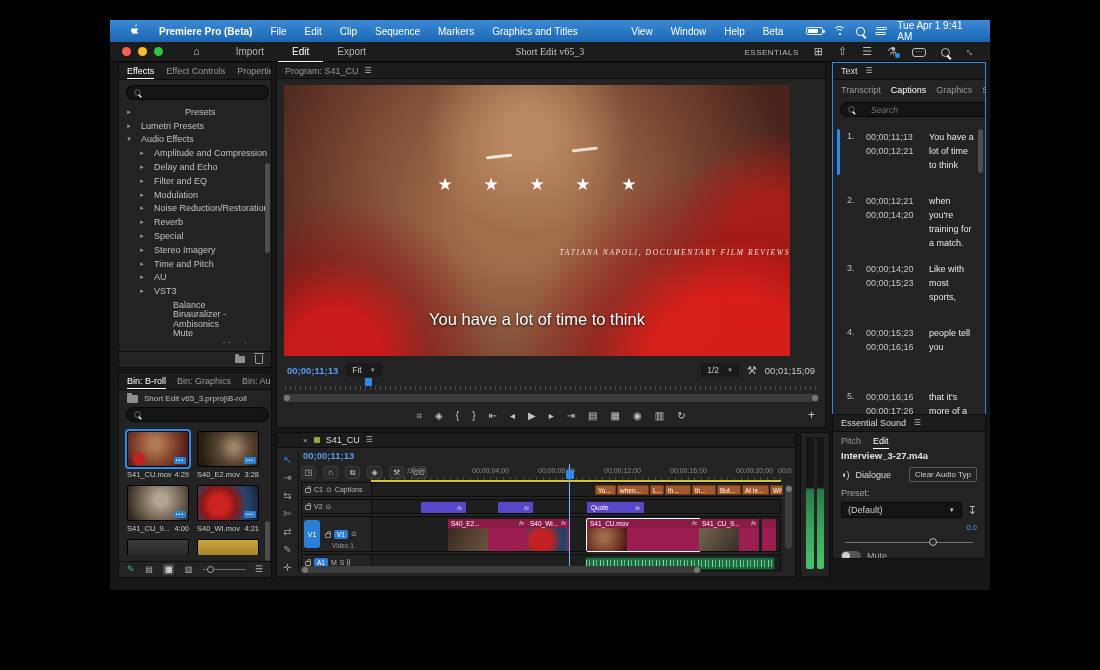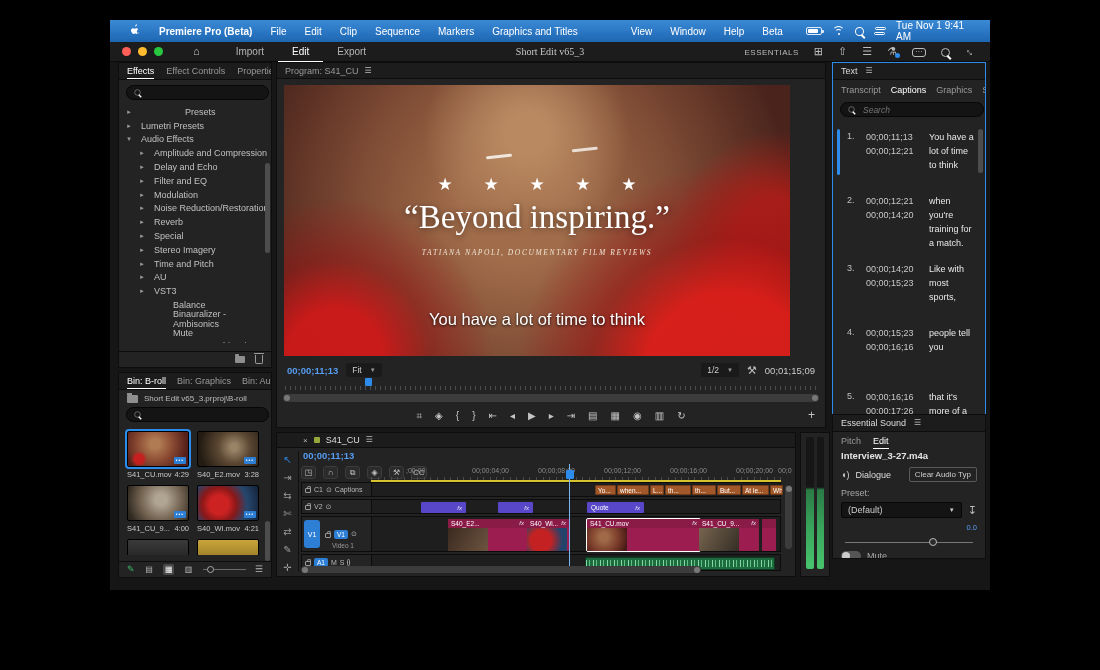--- a/index.html
+++ b/index.html
@@ -90,21 +90,21 @@
   .phead{height:16px;background:#1c1c1c;display:flex;align-items:center;gap:6px;padding:0 8px;color:#9a9a9a;border-bottom:1px solid #0d0d0d;}
   .video{position:absolute;left:7px;top:22px;width:506px;height:271px;background:
     radial-gradient(circle at 10% 100%,rgba(205,25,25,.95) 9%,rgba(150,20,20,.55) 18%,transparent 30%),
     radial-gradient(circle at 88% 108%,rgba(220,30,25,.95) 16%,rgba(160,20,20,.6) 26%,transparent 40%),
     radial-gradient(circle at 97% 55%,rgba(190,30,25,.8) 7%,transparent 20%),
     radial-gradient(circle at 48% 18%,#b98a62 6%,transparent 30%),
     radial-gradient(circle at 46% 45%,#a06c4a 18%,#7d4a34 52%,#4a241c 88%),#4a241c;overflow:hidden;}
   .video:before{content:"";position:absolute;left:40%;top:26%;width:26px;height:3px;background:rgba(255,255,255,.8);border-radius:2px;transform:rotate(-6deg);box-shadow:86px 2px 0 rgba(255,255,255,.75);}
   .vstars{position:absolute;top:33%;width:100%;text-align:center;color:#fff;font-size:17px;letter-spacing:13px;text-indent:13px;}
   .vquote{position:absolute;top:42%;width:100%;text-align:center;color:#fff;font-size:33px;font-family:"Liberation Serif",serif;text-shadow:0 1px 6px rgba(0,0,0,.5);}
-  .vattr{position:absolute;top:60%;width:100%;text-align:center;color:#efe3d2;font-size:7.5px;letter-spacing:1.6px;font-family:"Liberation Serif",serif;font-style:italic;}
+  .vattr{position:absolute;top:60%;width:100%;text-align:right;color:#efe3d2;font-size:7.5px;letter-spacing:1.6px;font-family:"Liberation Serif",serif;font-style:italic;}
   .vcap{position:absolute;top:83%;width:100%;text-align:center;color:#fff;font-size:16.5px;text-shadow:0 1px 3px rgba(0,0,0,.9);}
   .pctrl{position:absolute;left:0;right:0;top:298px;height:18px;display:flex;align-items:center;padding:0 10px;gap:8px;}
   .tc-blue{color:#569cf0;font-size:9.5px;font-weight:bold;}
   .tc-white{color:#ccc;font-size:9.5px;}
   .dd{background:#1a1a1a;border-radius:2px;padding:2px 6px;color:#ccc;display:flex;gap:8px;align-items:center;font-size:8.5px;}
   .dd .cv{font-size:6px;color:#999;}
   .miniruler{position:absolute;left:8px;right:8px;top:317px;height:10px;
     background:repeating-linear-gradient(90deg,#4d4d4d 0 1px,transparent 1px 5px);background-size:100% 4px;background-position:0 100%;background-repeat:no-repeat;}
   .mini-ph{position:absolute;top:-2px;width:7px;height:8px;background:#2d8ceb;border-radius:1px;}
   .pscroll{position:absolute;left:6px;right:6px;top:331px;height:8px;background:#3c3c3c;border-radius:4px;}
@@ -201,21 +201,21 @@
       <span class="wifi">
           <i></i>
           <i></i>
           <b></b>
         </span>
       <span class="mag"></span>
       <span class="cc-ic">
           <i></i>
           <i></i>
         </span>
-      <span>Tue Nov 1  9:41 AM</span>
+      <span>Tue Apr 1  9:41 AM</span>
     </span>
   </div>
 
   <div class="titlebar">
     <span class="tl-dots">
       <i></i>
       <i></i>
       <i></i>
     </span>
     <span class="home-ic ico">⌂</span>
@@ -431,21 +431,20 @@
       </div>
     </div>
 
     <div class="panel" style="left:166px;top:0;width:550px;height:366px;">
       <div class="phead">
         <span>Program: S41_CU</span>
         <span class="ico" style="font-size:8px;">☰</span>
       </div>
       <div class="video">
         <div class="vstars">★ ★ ★ ★ ★</div>
-        <div class="vquote">“Beyond inspiring.”</div>
         <div class="vattr">TATIANA NAPOLI, DOCUMENTARY FILM REVIEWS</div>
         <div class="vcap">You have a lot of time to think</div>
       </div>
       <div class="pctrl">
         <span class="tc-blue">00;00;11;13</span>
         <span class="dd">
             <span>Fit</span>
             <span class="cv">▼</span>
           </span>
         <span style="flex:1"></span>
@@ -491,21 +490,21 @@
       <div style="display:flex;gap:10px;padding:5px 8px 2px 8px;white-space:nowrap;overflow:hidden;">
 
       <span class="ptab"><span>Transcript</span></span>
           <span class="ptab active"><span>Captions</span></span>
           <span class="ptab"><span>Graphics</span></span>
           <span class="ptab"><span>S4</span></span>
         </div>
       <div class="searchrow">
         <span class="searchbox">
           <span class="mag" style="transform:scale(.7);border-color:#888"></span>
-          <input style="font-style: italic;" placeholder="Search">
+          <input style="font-style: italic; margin-left: 8px;" placeholder="Search">
         </span>
 
       </div>
       <div class="caplist">
 
       <div class="caprow selected">
             <span class="capnum">1.</span>
             <span class="captimes"><span>00;00;11;13</span><br><span>00;00;12;21</span></span>
             <span class="captext">You have a lot of time to think</span>
           </div>

